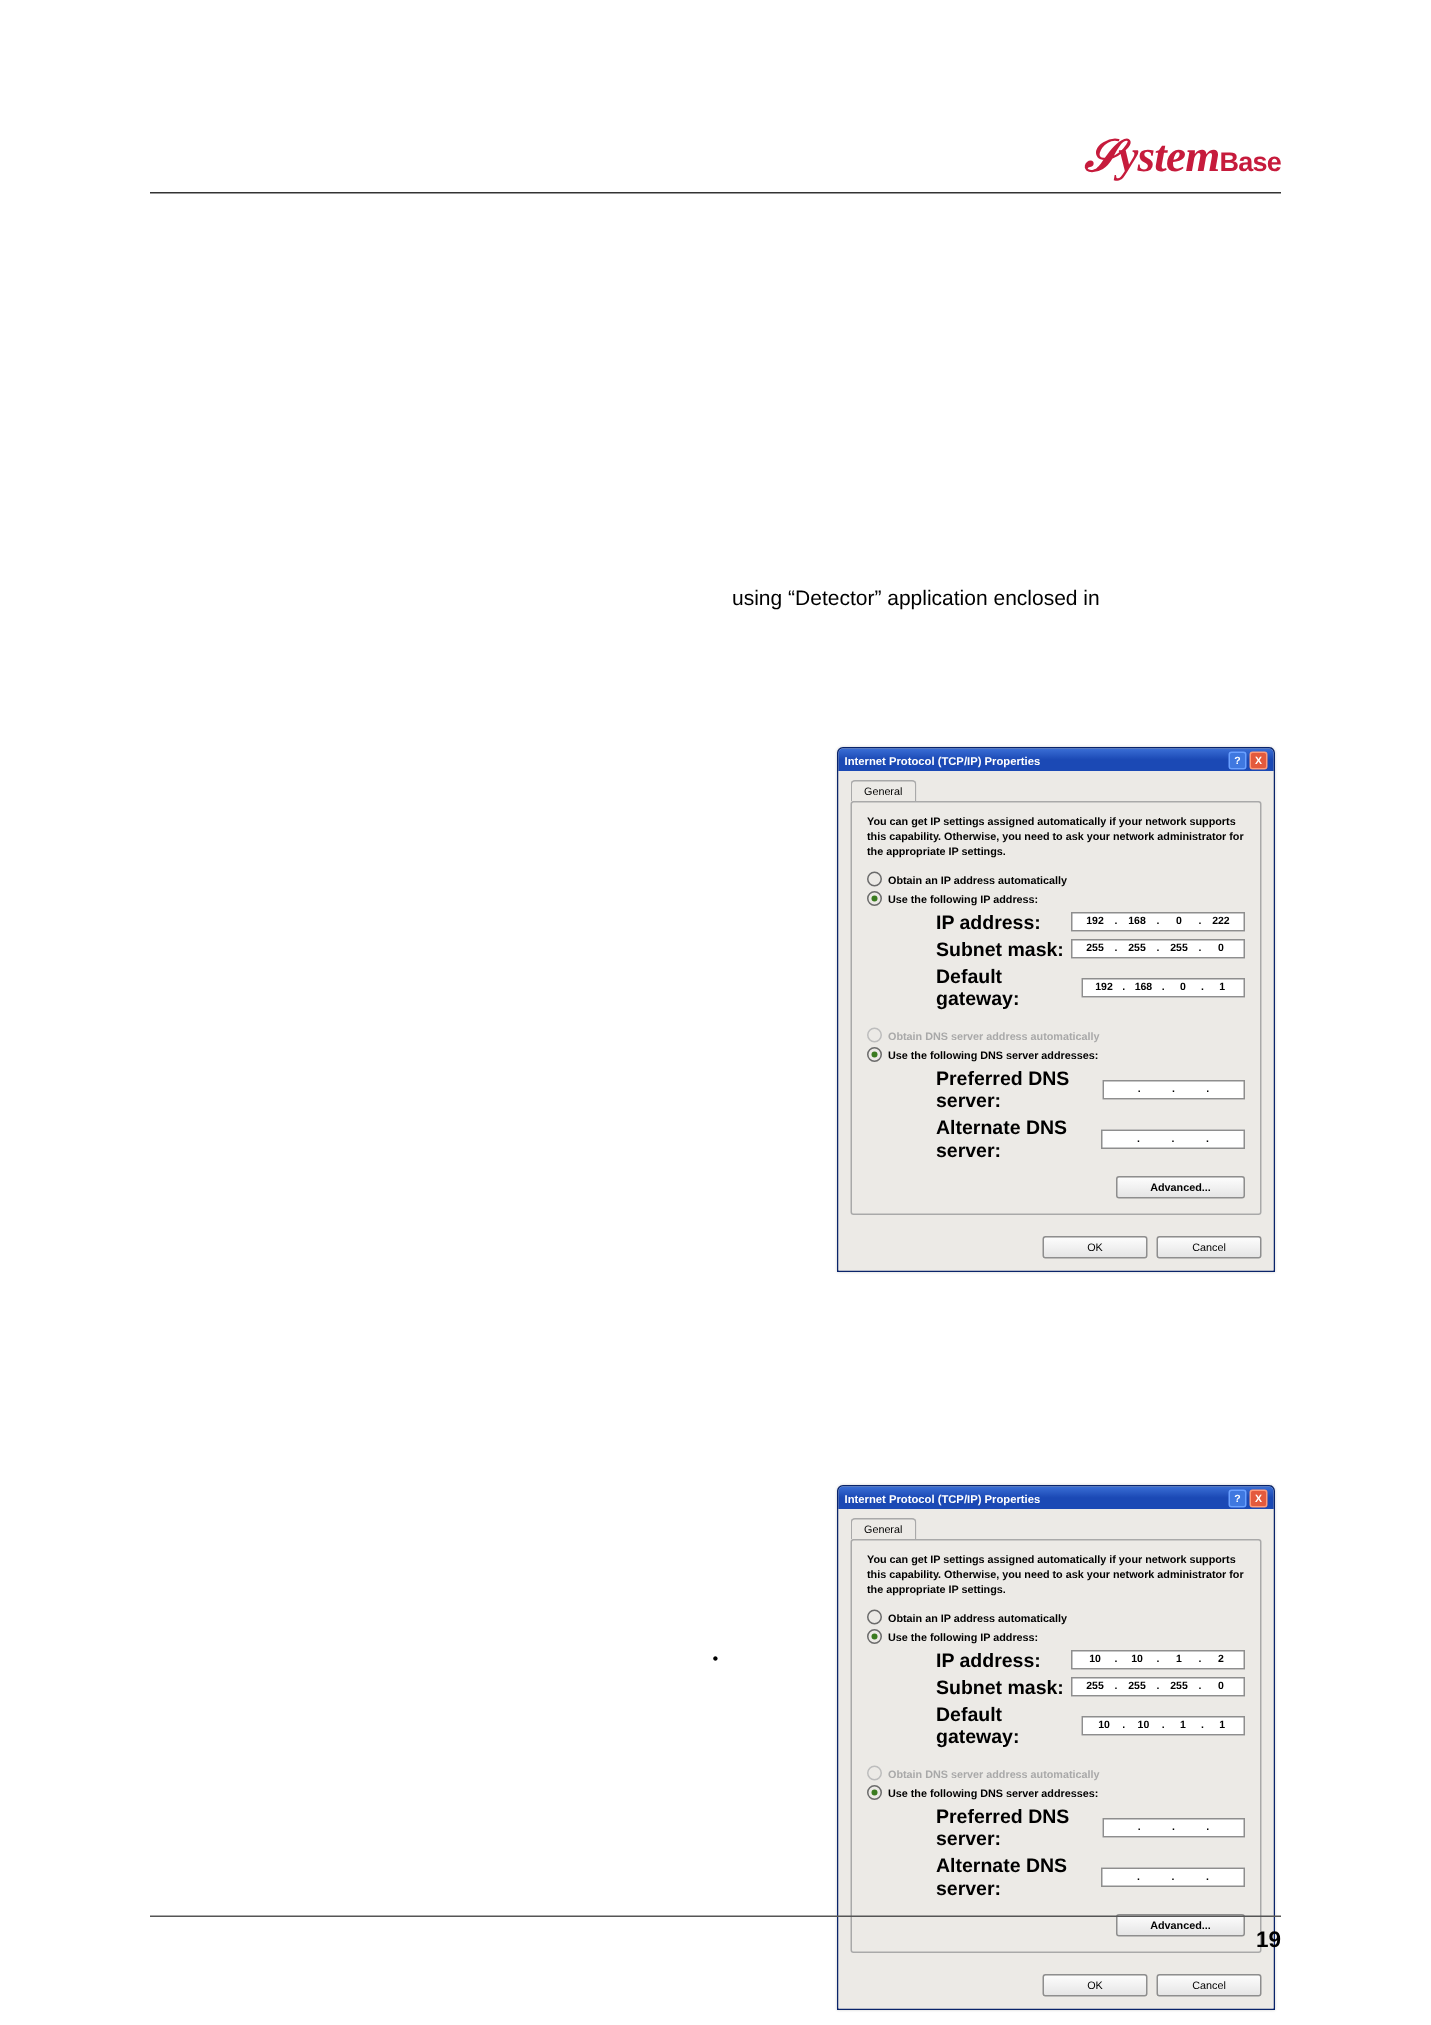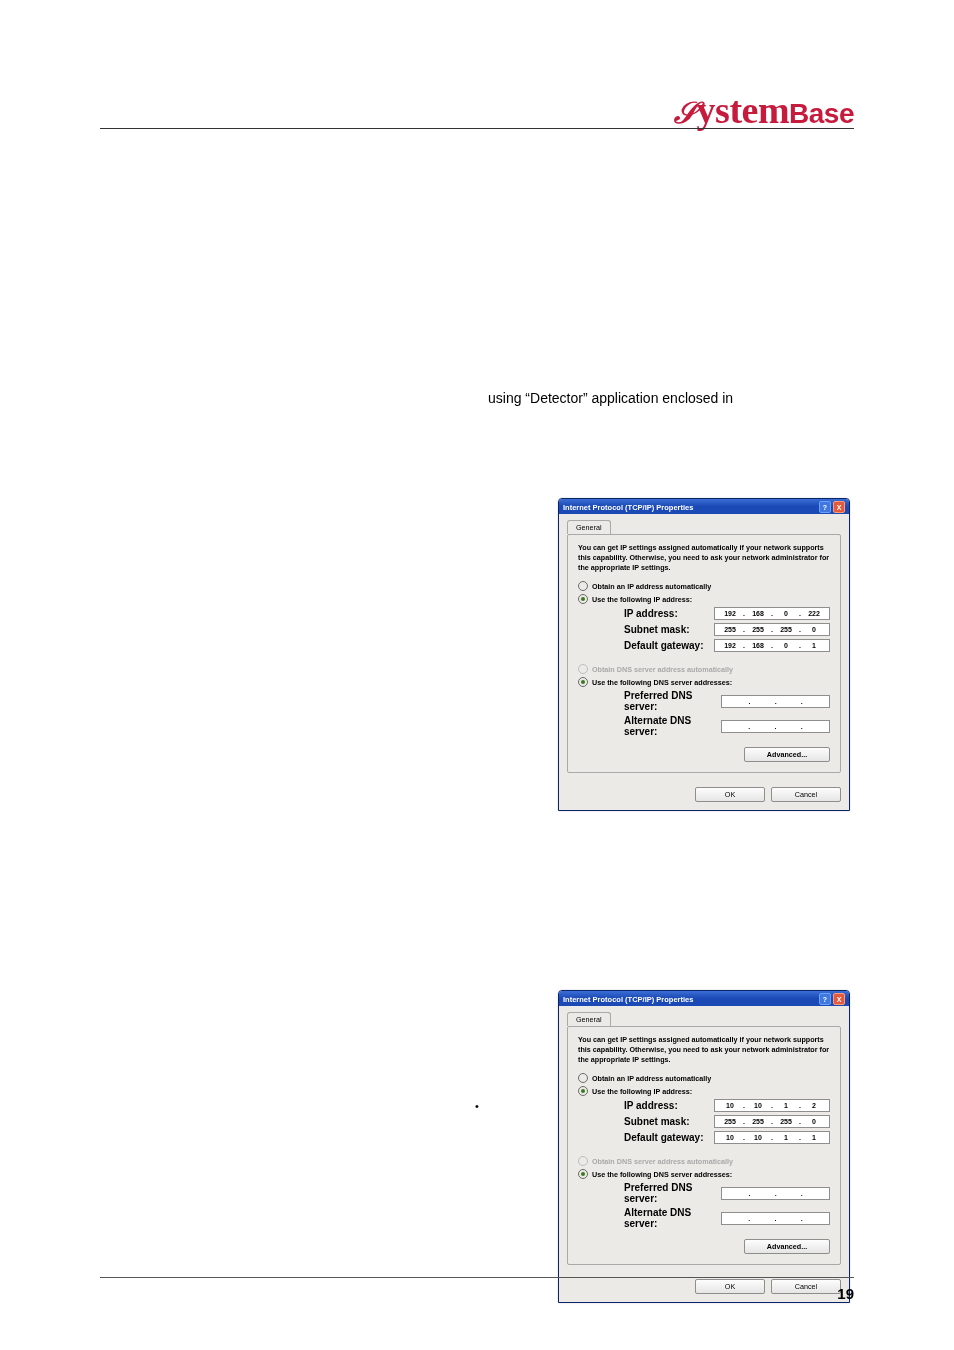--- a/index.html
+++ b/index.html
@@ -25,27 +25,28 @@
     color: #c61b3c;
     letter-spacing: -0.5px;
   }
   .logo .slash {
     font-style: italic;
     font-family: "Times New Roman", serif;
     font-size: 30px;
     color: #c61b3c;
   }
   .logo .sys {
+    font-style: italic;
     font-family: "Times New Roman", serif;
-    font-size: 38px;
+    font-size: 30px;
   }
   .logo .base {
     font-style: normal;
     font-family: Arial, sans-serif;
-    font-size: 28px;
+    font-size: 18px;
     font-weight: bold;
   }
   .rule {
     position: absolute;
     top: 128px;
     left: 100px;
     right: 100px;
     border-top: 1.5px solid #333;
   }
   .body-text-line {
@@ -134,21 +135,21 @@
   .radio.sel::after {
     content:""; width:4px; height:4px; border-radius:50%;
     background:#3a7b1f;
   }
   .radio.disabled { border-color:#bdbdbd; }
 
   .field-row {
     display:flex; align-items:center; justify-content:space-between;
     margin:3px 0 3px 14px;
   }
-  .field-label { font-size:10px;padding-left:32px; }
+  .field-label { font-size:13px;padding-left:32px; }
   .ipbox {
     display:flex; align-items:center;
     border:1px solid #8e8e8e;
     background:#fff;
     height:11px;
     width:110px;
     justify-content: space-evenly;
     font-size:7px;
     padding:0 2px;
   }

